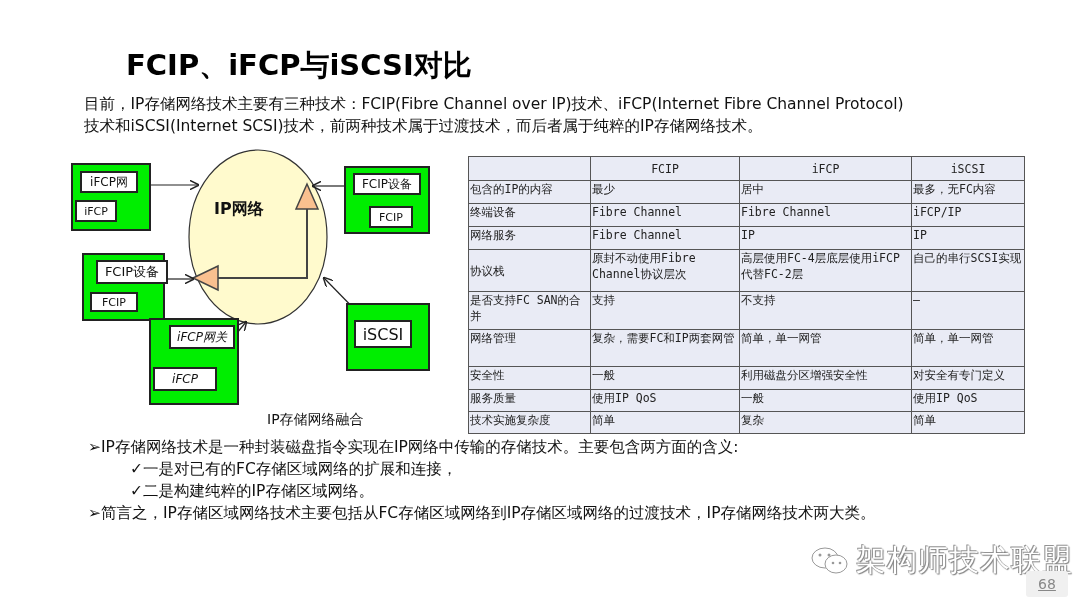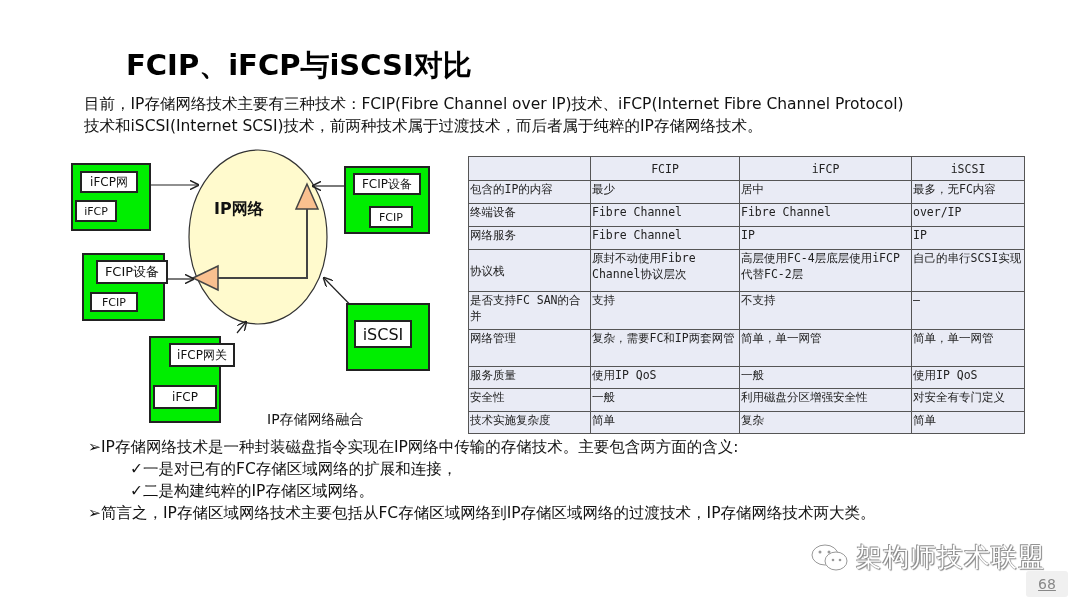--- a/index.html
+++ b/index.html
@@ -52,21 +52,21 @@
 
   
   .bullets {
     position: absolute; left: 88px; top: 436px; font-size: 15.5px; line-height: 22px; color: #111;
   }
   .bullets .sub { padding-left: 42px; }
   .bullets .mark { display: inline-block; }
 
   .watermark {
     position: absolute; left: 810px; top: 540px; display: flex; align-items: center;
-    font-size: 26px; color: #fff; letter-spacing: 1px;
+    font-size: 30px; color: #fff; letter-spacing: 1px;
     text-shadow: 0 0 1px #666, 1px 1px 1px #888, -1px -1px 0 #999;
   }
   .watermark .wx {
     width: 40px; height: 32px; margin-right: 6px; position: relative;
   }
   .page-num {
     position: absolute; left: 1026px; top: 571px; width: 42px; height: 26px;
     background: #f0f0f0; border-radius: 3px; color: #888; font-size: 14px;
     display: flex; align-items: center; justify-content: center; text-decoration: underline;
   }
@@ -109,21 +109,21 @@
   <div class="node" style="left:71px;top:163px;width:80px;height:68px;">
     <div class="label-box" style="left:7px;top:6px;width:58px;height:22px;">iFCP网</div>
     <div class="label-box" style="left:2px;top:35px;width:42px;height:22px;font-size:11px;">iFCP</div>
   </div>
 
   <div class="node" style="left:82px;top:253px;width:83px;height:68px;">
     <div class="label-box" style="left:12px;top:5px;width:72px;height:24px;font-size:13px;">FCIP设备</div>
     <div class="label-box" style="left:6px;top:37px;width:48px;height:20px;font-size:11px;">FCIP</div>
   </div>
 
-  <div class="node" style="left:149px;top:336px;width:72px;height:87px;">
+  <div class="node" style="left:149px;top:318px;width:90px;height:87px;font-style:italic;">
     <div class="label-box" style="left:18px;top:5px;width:66px;height:24px;">iFCP网关</div>
     <div class="label-box" style="left:2px;top:47px;width:64px;height:24px;">iFCP</div>
   </div>
 
   <div class="node" style="left:344px;top:166px;width:86px;height:68px;">
     <div class="label-box" style="left:7px;top:5px;width:68px;height:22px;">FCIP设备</div>
     <div class="label-box" style="left:23px;top:38px;width:44px;height:22px;font-size:11px;">FCIP</div>
   </div>
 
   <div class="node" style="left:346px;top:303px;width:84px;height:68px;">
@@ -150,21 +150,21 @@
   <tr style="height:23px">
     <td>包含的IP的内容</td>
     <td>最少</td>
     <td>居中</td>
     <td>最多，无FC内容</td>
   </tr>
   <tr style="height:23px">
     <td>终端设备</td>
     <td>Fibre Channel</td>
     <td>Fibre Channel</td>
-    <td>over/IP</td>
+    <td>iFCP/IP</td>
   </tr>
   <tr style="height:23px">
     <td>网络服务</td>
     <td>Fibre Channel</td>
     <td>IP</td>
     <td>IP</td>
   </tr>
   <tr style="height:42px">
     <td class="mid">协议栈</td>
     <td>原封不动使用Fibre Channel协议层次</td>
@@ -176,31 +176,31 @@
     <td>支持</td>
     <td>不支持</td>
     <td>—</td>
   </tr>
   <tr style="height:37px">
     <td>网络管理</td>
     <td>复杂，需要FC和IP两套网管</td>
     <td>简单，单一网管</td>
     <td>简单，单一网管</td>
   </tr>
+  <tr style="height:23px">
+    <td>安全性</td>
+    <td>一般</td>
+    <td>利用磁盘分区增强安全性</td>
+    <td>对安全有专门定义</td>
+  </tr>
   <tr style="height:22px">
     <td>服务质量</td>
     <td>使用IP QoS</td>
     <td>一般</td>
     <td>使用IP QoS</td>
-  </tr>
-  <tr style="height:23px">
-    <td>安全性</td>
-    <td>一般</td>
-    <td>利用磁盘分区增强安全性</td>
-    <td>对安全有专门定义</td>
   </tr>
   <tr style="height:22px">
     <td>技术实施复杂度</td>
     <td>简单</td>
     <td>复杂</td>
     <td>简单</td>
   </tr>
 </tbody>
   </table>
 

